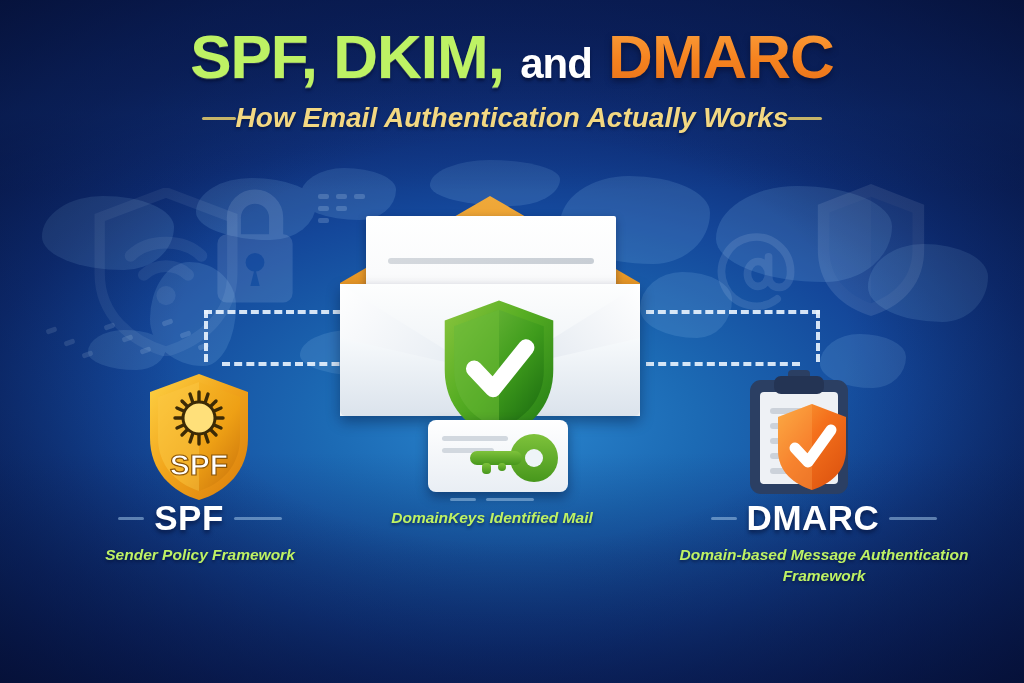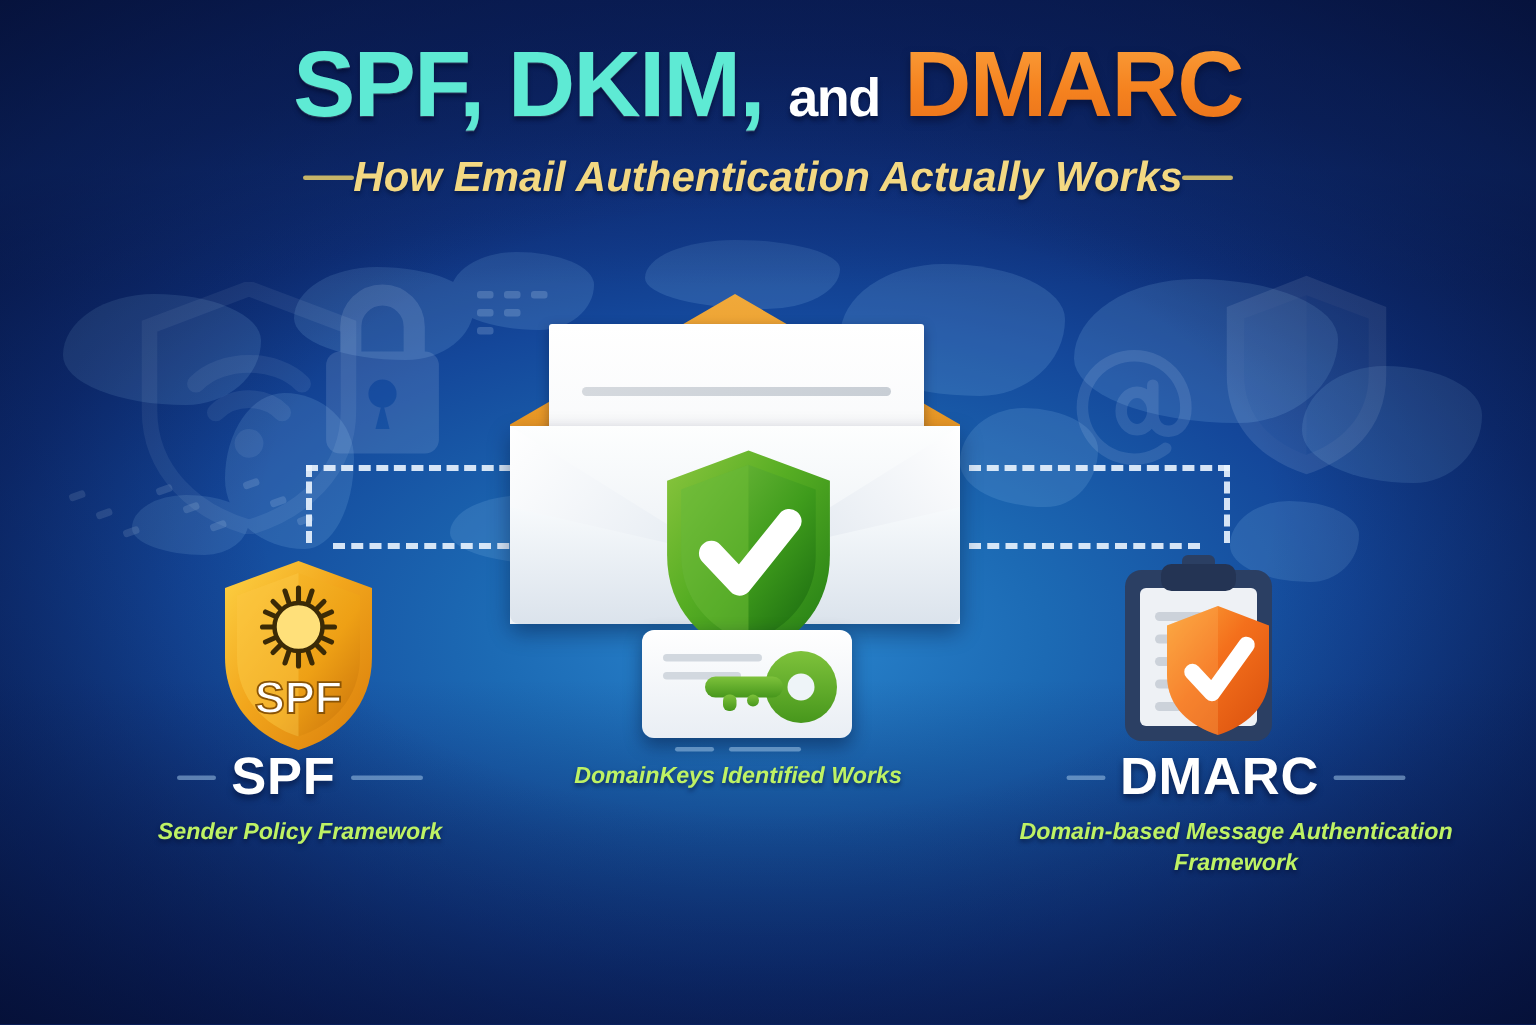--- a/index.html
+++ b/index.html
@@ -65,25 +65,25 @@
     opacity:.9;
   }
 
   
   .header { position:absolute; left:0; right:0; top:26px; text-align:center; }
   .title {
     font-size:62px; font-weight:bold; letter-spacing:-1px;
     line-height:1; white-space:nowrap;
   }
   .title .w {
-    color:#5eead4;
+    color:#bef264;
     text-shadow:0 3px 3px rgba(3,12,45,.62), 0 1px 0 rgba(255,255,255,.35);
   }
   .title .small {
-    font-size:36px; font-weight:bold; color:#ffffff;
+    font-size:42px; font-weight:bold; color:#ffffff;
     text-shadow:0 3px 3px rgba(3,12,45,.62);
   }
   .title .o {
     color:#f5821f;
     background:linear-gradient(180deg,#fba23e 0%, #f5821f 55%, #e8701a 100%);
     -webkit-background-clip:text; background-clip:text;
     -webkit-text-fill-color:transparent;
     filter:drop-shadow(0 3px 3px rgba(3,12,45,.62));
   }
   .subtitle-row {
@@ -403,21 +403,21 @@
       <span class="rule r"></span>
     </div>
     <div class="label-desc">Sender Policy Framework</div>
   </div>
 
   <div class="label-block" style="left:312px; top:498px; width:360px;">
     <div class="label-row">
       <span class="rule l"></span>
       <span class="rule r"></span>
     </div>
-    <div class="label-desc">DomainKeys Identified Works</div>
+    <div class="label-desc">DomainKeys Identified Mail</div>
   </div>
 
   <div class="label-block" style="left:644px; top:498px; width:360px;">
     <div class="label-row">
       <span class="rule l"></span>
       <span class="label-name">DMARC</span>
       <span class="rule r"></span>
     </div>
     <div class="label-desc">Domain-based Message Authentication</div>
     <div class="label-desc" style="margin-top:0;">Framework</div>

